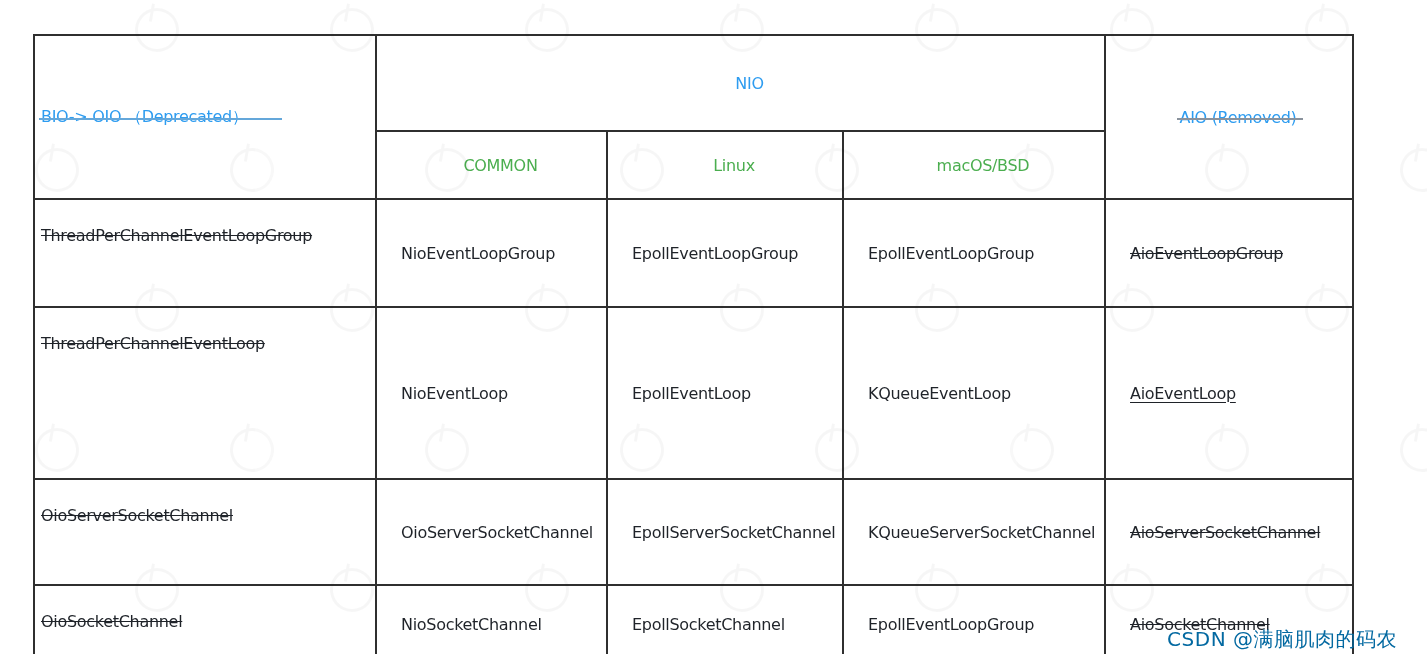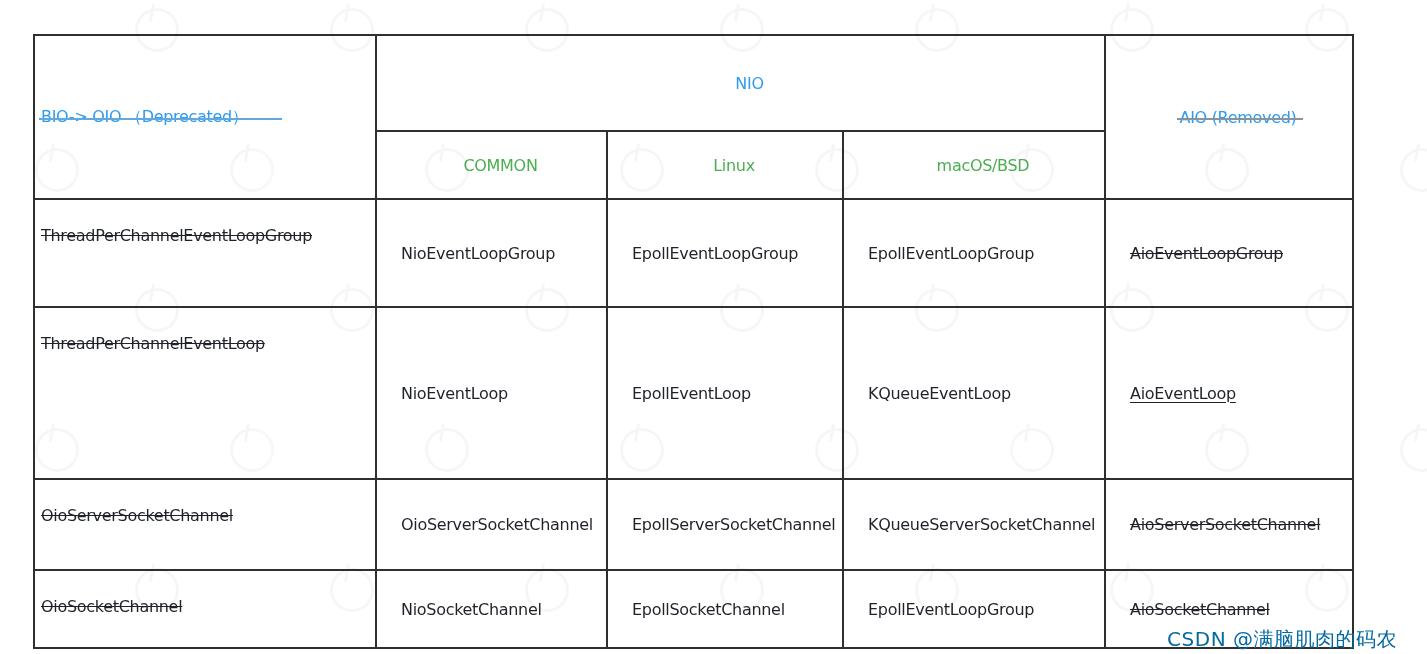--- a/index.html
+++ b/index.html
@@ -128,21 +128,21 @@
           <span>EpollEventLoop</span>
         </td>
         <td>
           <span>KQueueEventLoop</span>
         </td>
         <td>
           <span class="uline">AioEventLoop</span>
         </td>
       </tr>
 
-      <tr style="height:91px">
+      <tr style="height:106px">
         <td class="col-bio">
           <span class="strike">OioServerSocketChannel</span>
         </td>
         <td>
           <span>OioServerSocketChannel</span>
         </td>
         <td>
           <span>EpollServerSocketChannel</span>
         </td>
         <td>

